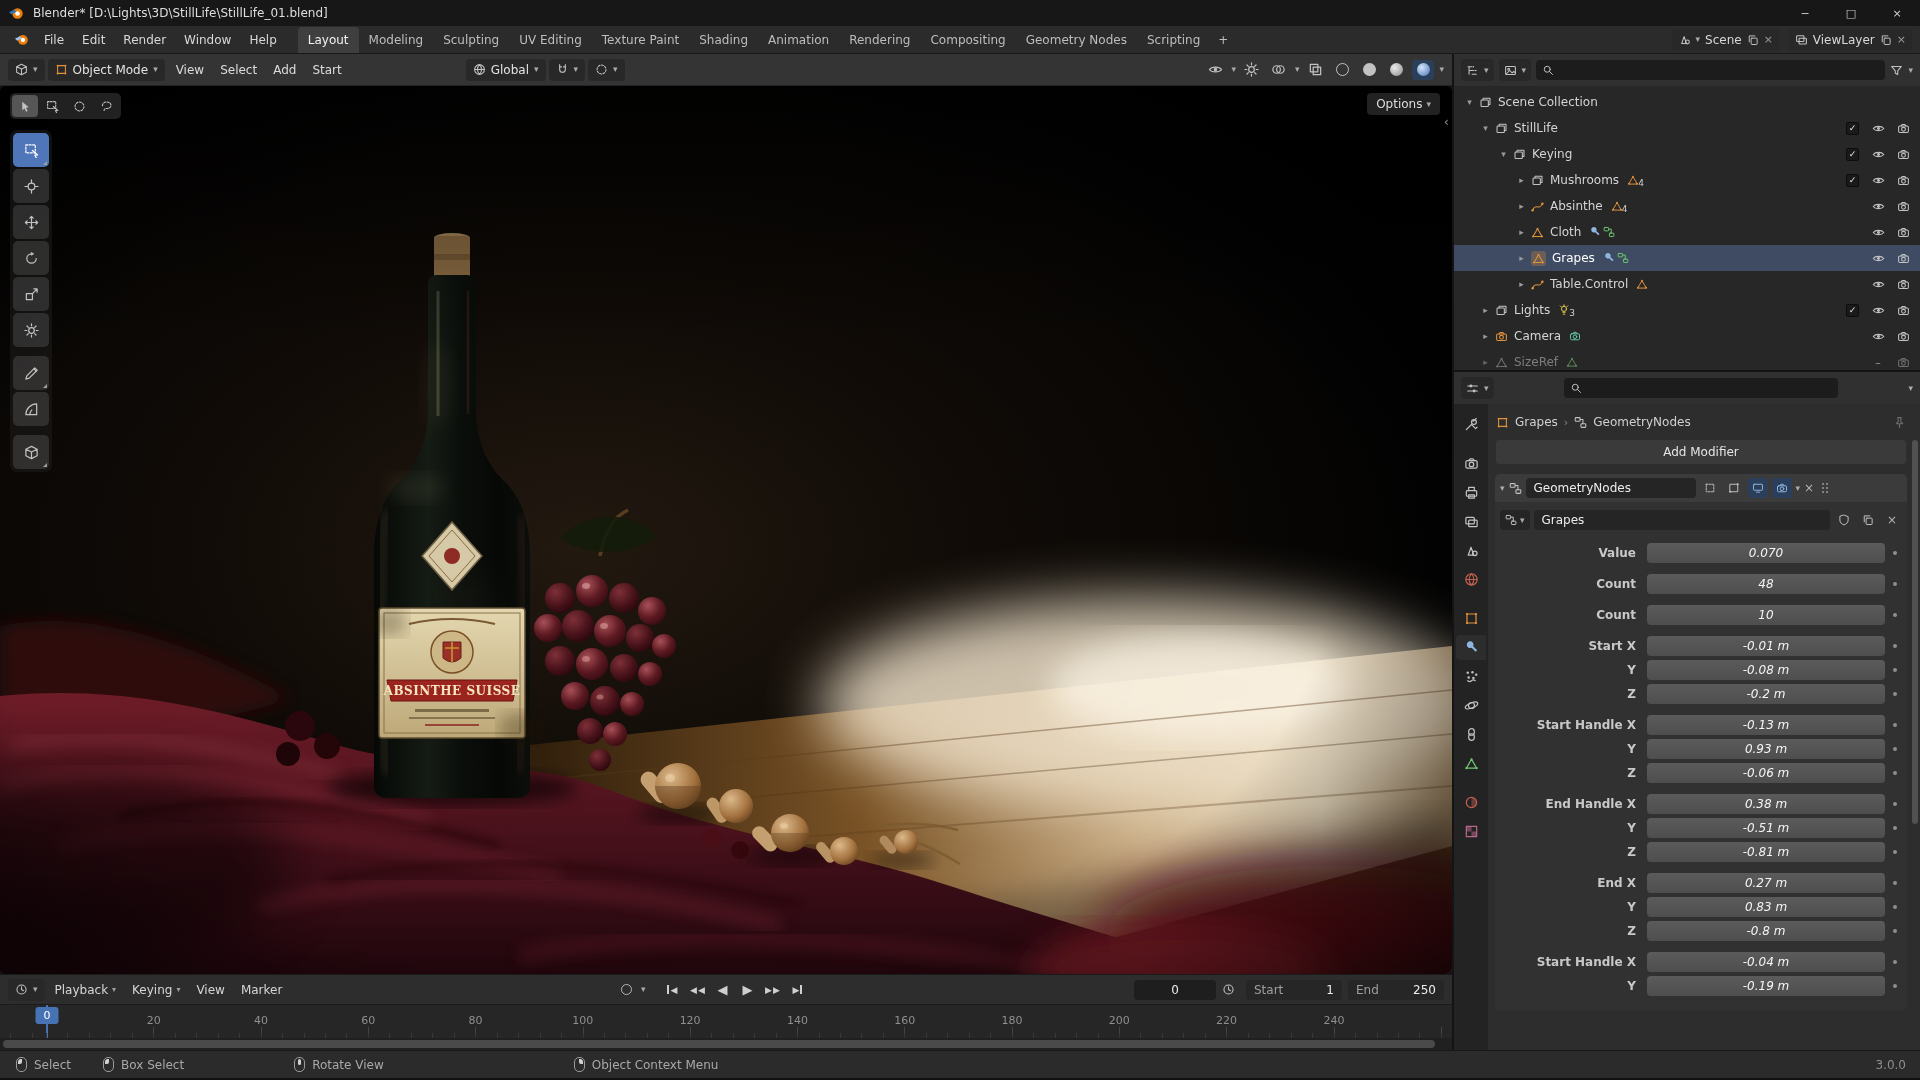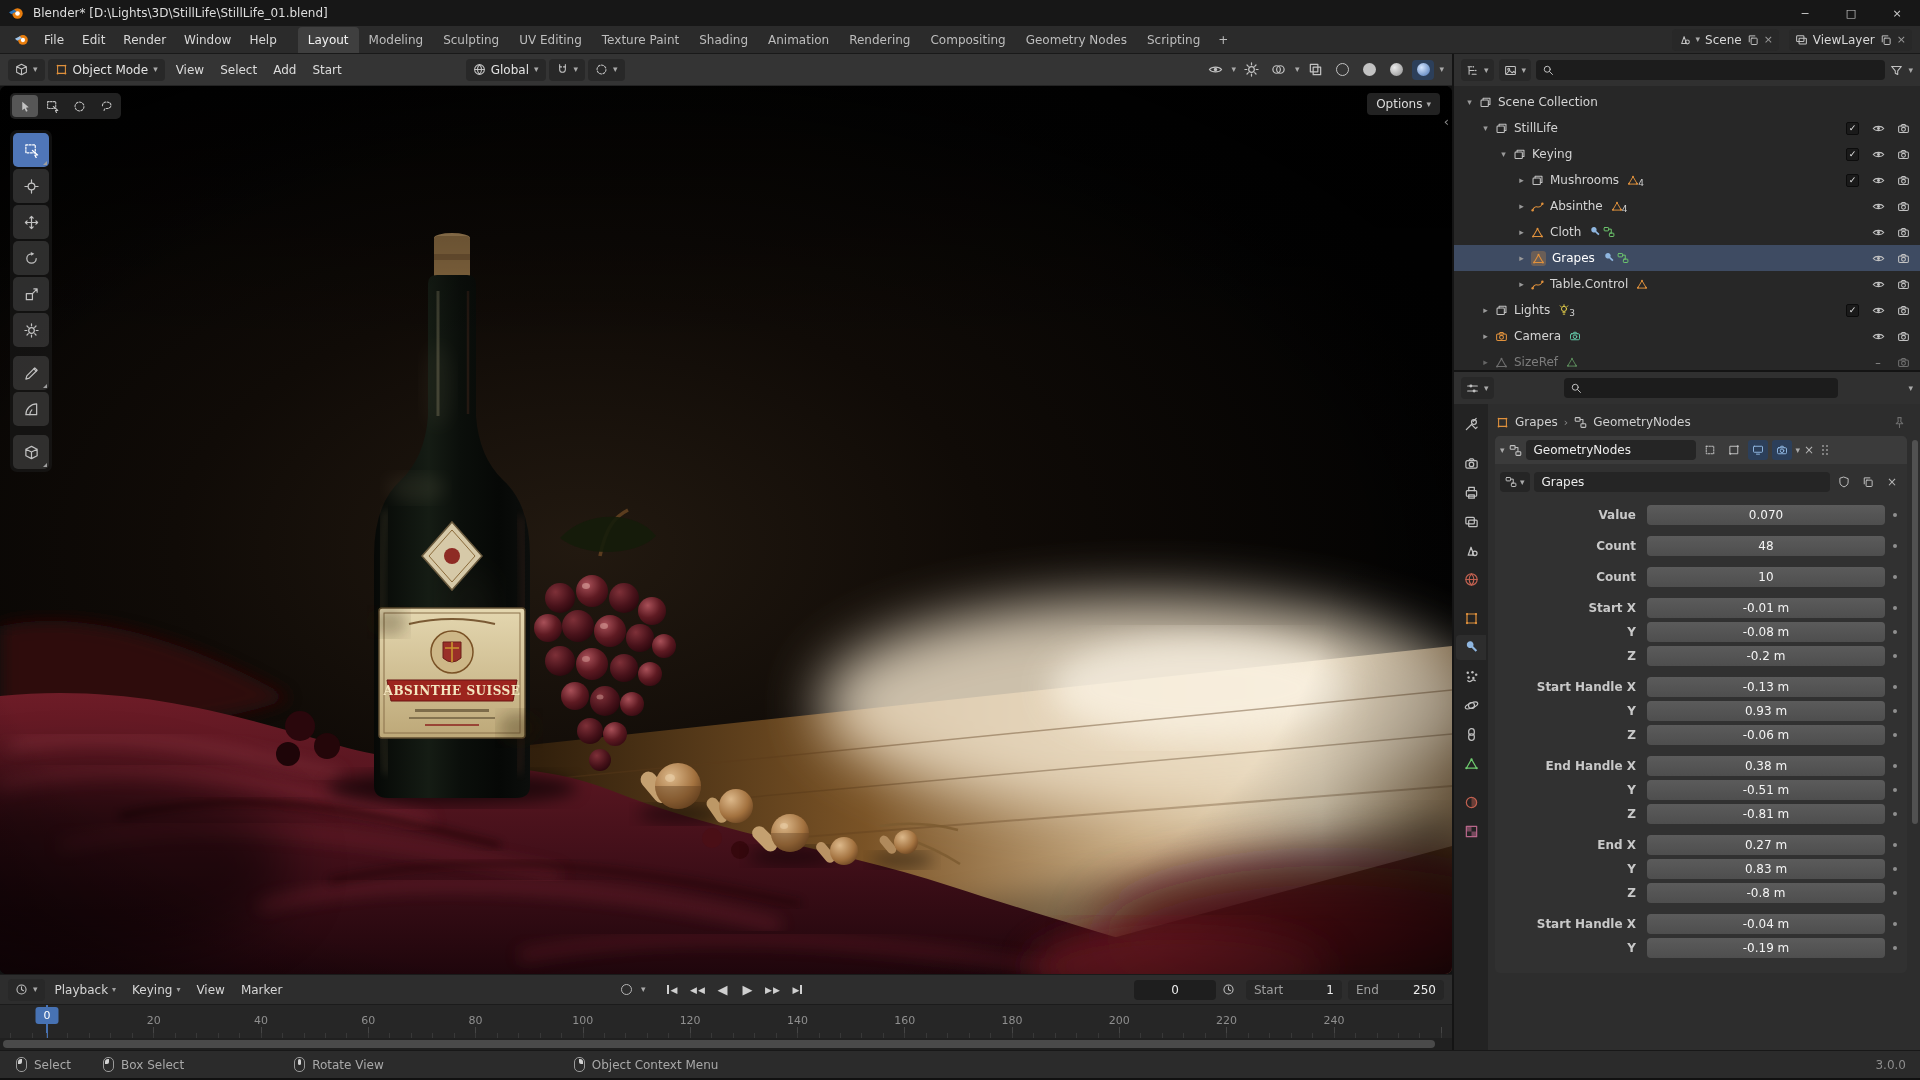--- a/index.html
+++ b/index.html
@@ -125,21 +125,21 @@
 .mini.active{background:#2c3f5a;}
 .dots6{width:2px;height:2px;background:#9a9a9a;border-radius:50%;margin:0 6px 8px 4px;
  box-shadow:4px 0 0 #9a9a9a,0 4px 0 #9a9a9a,4px 4px 0 #9a9a9a,0 8px 0 #9a9a9a,4px 8px 0 #9a9a9a;}
 .mod-body{padding:7px 2px 12px 2px;}
 .ng-row{display:flex;align-items:center;gap:4px;margin:1px 3px 12px;}
 .ng-btn{height:20px;background:#252525;border-radius:4px;display:flex;align-items:center;padding:0 5px;gap:3px;}
 .ng-field{flex:1;height:20px;background:#252525;border-radius:4px;display:flex;align-items:center;padding:0 8px;color:#ececec;}
 .f-row{display:flex;align-items:center;height:21px;margin:3px 0;}
 .f-row.gap{margin-top:10px;}
 .f-label{width:150px;text-align:right;padding-right:11px;color:#c8c8c8;flex:none;white-space:nowrap;font-weight:bold;}
-.f-field{flex:1;height:20px;background:linear-gradient(#5b5b5b,#4e4e4e);border-radius:4px;display:flex;align-items:center;justify-content:center;color:#f4f4f4;}
+.f-field{flex:1;height:20px;background:linear-gradient(#5b5b5b,#4e4e4e);border-radius:4px;display:flex;align-items:center;justify-content:center;color:#f4f4f4;font-style:italic;}
 .f-dot{width:20px;display:flex;justify-content:center;flex:none;}
 .f-dot i{width:4px;height:4px;border-radius:50%;background:#8f8f8f;}
 .props-scroll{position:absolute;right:2px;top:36px;bottom:10px;width:6px;}
 .props-scroll i{display:block;width:6px;height:64%;background:#515151;border-radius:3px;}
 .pin-right{margin-left:auto;}
 </style>
 </head>
 <body>
 
 <svg style="position:absolute;width:0;height:0;overflow:hidden" aria-hidden="true">
@@ -1264,20 +1264,23 @@
             <span class="sep">›</span>
             <svg class="ico s13">
                 <use href="#i-nodes"></use>
               </svg>
             <span>GeometryNodes</span>
             <svg class="ico s13 pin-right c-dim">
                 <use href="#i-pin"></use>
               </svg>
           </div>
 
+          <div class="addmod">
+            <span>Add Modifier</span>
+          </div>
 
           <div class="mod-panel">
             <div class="mod-header">
               <span class="tri">▾</span>
               <svg class="ico s13">
                   <use href="#i-nodes"></use>
                 </svg>
               <span class="mod-name" style="max-width:170px">
                 <span>GeometryNodes</span>
               </span>

